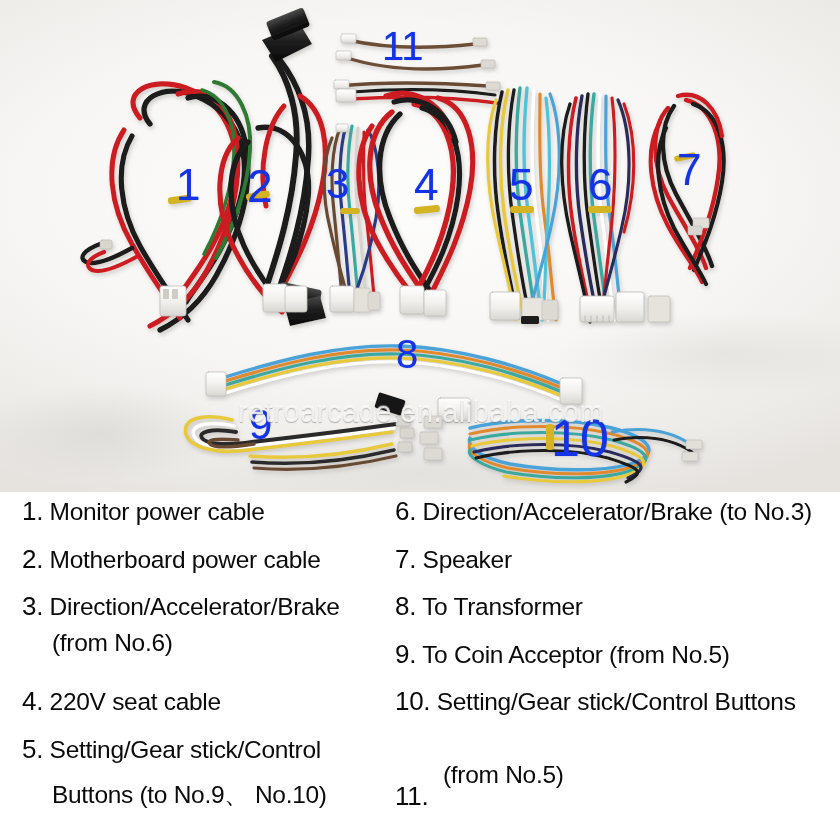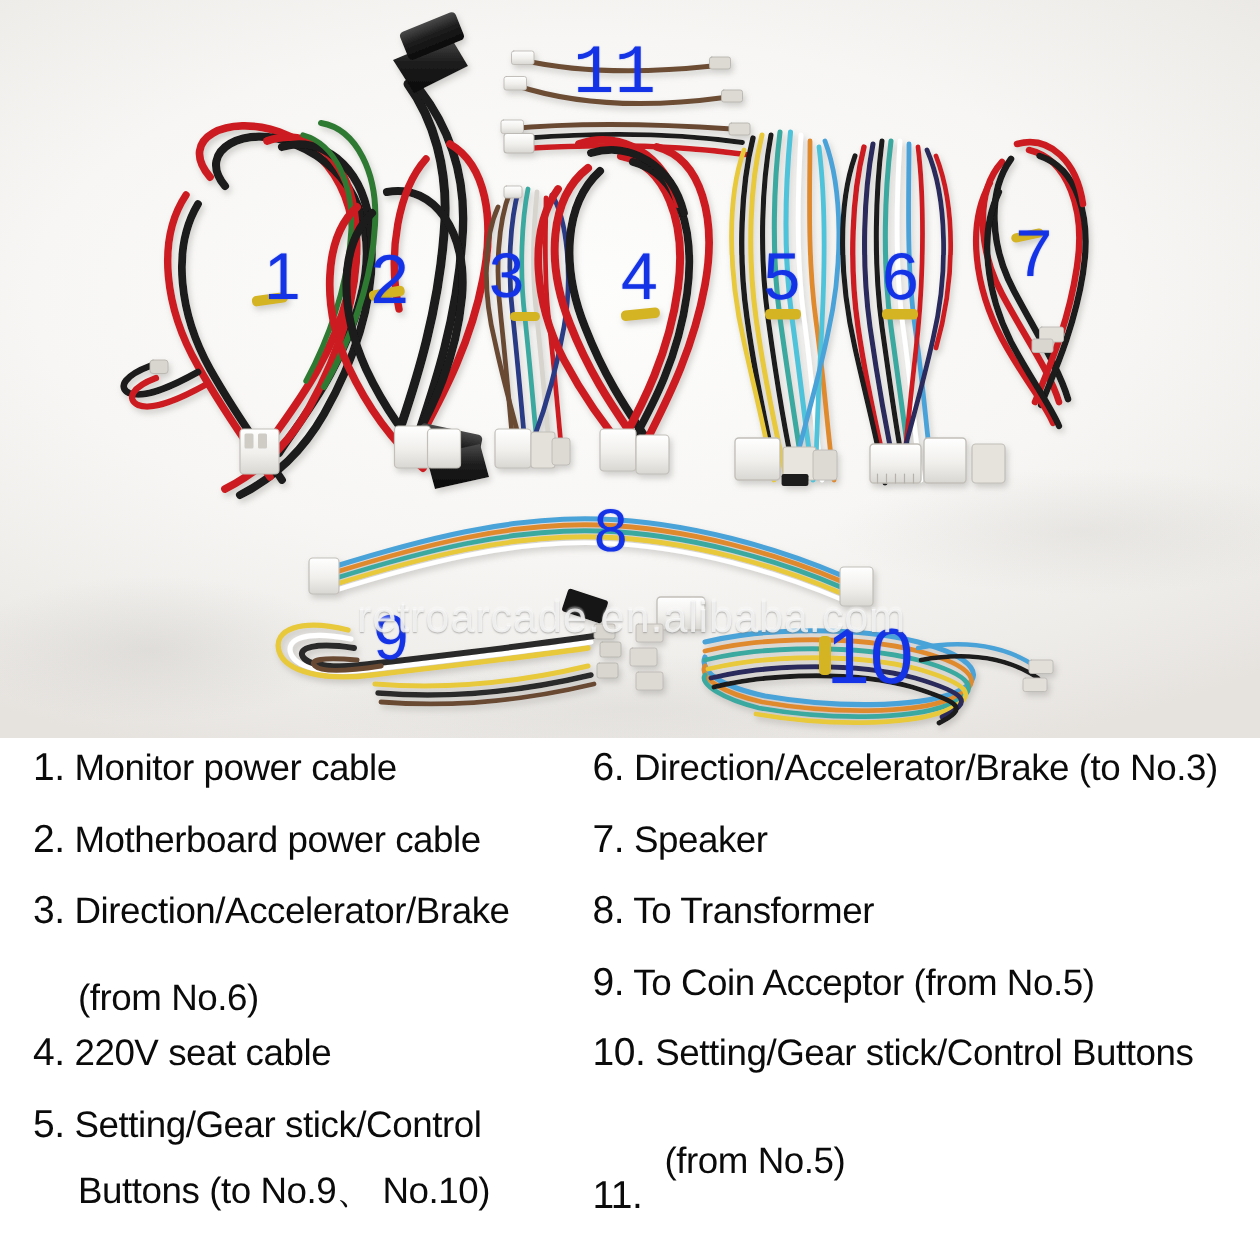--- a/index.html
+++ b/index.html
@@ -295,32 +295,32 @@
         <div class="numlabel" style="left: 176px; top: 163px; font-size: 44px; color: rgb(20, 51, 230);">1</div>
         <div class="numlabel" style="left: 247px; top: 163px; font-size: 46px; color: rgb(20, 51, 230);">2</div>
         <div class="numlabel" style="left: 326px; top: 163px; font-size: 42px; color: rgb(20, 51, 230);">3</div>
         <div class="numlabel" style="left: 414px; top: 163px; font-size: 44px; color: rgb(20, 51, 230);">4</div>
         <div class="numlabel" style="left: 509px; top: 163px; font-size: 44px; color: rgb(20, 51, 230);">5</div>
         <div class="numlabel" style="left: 588px; top: 163px; font-size: 44px; color: rgb(20, 51, 230);">6</div>
         <div class="numlabel" style="left: 677px; top: 148px; font-size: 44px; color: rgb(20, 51, 230);">7</div>
         <div class="numlabel" style="left: 396px; top: 334px; font-size: 40px; color: rgb(20, 51, 230);">8</div>
         <div class="numlabel" style="left: 249px; top: 404px; font-size: 42px; color: rgb(20, 51, 230);">9</div>
         <div class="numlabel" style="left: 551px; top: 412px; font-size: 52px; color: rgb(20, 51, 230);">10</div>
-        <div class="numlabel" style="left: 382px; top: 26px; font-size: 46px; color: rgb(20, 51, 230); font-family: Liberation Mono, monospace;">11</div>
+        <div class="numlabel" style="left: 382px; top: 26px; font-size: 40px; color: rgb(20, 51, 230);">11</div>
       </div>
 
     <div id="watermark">retroarcade.en.alibaba.com</div>
   </div>
 
   <div id="captions">
     <div class="col col-left" id="col-left">
         <div class="cap" style="top: 6px; left: 0px;"><span class="num">1.</span><span> Monitor power cable</span></div>
         <div class="cap" style="top: 53.5px; left: 0px;"><span class="num">2.</span><span> Motherboard power cable</span></div>
         <div class="cap" style="top: 101px; left: 0px;"><span class="num">3.</span><span> Direction/Accelerator/Brake</span></div>
-        <div class="cap cont" style="top: 162px; left: 30px; text-align: center;"><span>(from No.6)</span></div>
+        <div class="cap cont" style="top: 139px; left: 30px; text-align: center;"><span>(from No.6)</span></div>
         <div class="cap" style="top: 196px; left: 0px;"><span class="num">4.</span><span> 220V seat cable</span></div>
         <div class="cap" style="top: 243.5px; left: 0px;"><span class="num">5.</span><span> Setting/Gear stick/Control</span></div>
         <div class="cap cont" style="top: 291px; left: 30px;"><span>Buttons  (to No.9、 No.10)</span></div>
       </div>
     <div class="col col-right" id="col-right">
         <div class="cap" style="top: 6px; left: 0px;"><span class="num">6.</span><span> Direction/Accelerator/Brake (to No.3)</span></div>
         <div class="cap" style="top: 53.5px; left: 0px;"><span class="num">7.</span><span>  Speaker</span></div>
         <div class="cap" style="top: 101px; left: 0px;"><span class="num">8.</span><span> To Transformer</span></div>
         <div class="cap" style="top: 148.5px; left: 0px;"><span class="num">9.</span><span>  To Coin Acceptor (from No.5)</span></div>
         <div class="cap" style="top: 196px; left: 0px;"><span class="num">10.</span><span> Setting/Gear stick/Control  Buttons</span></div>

